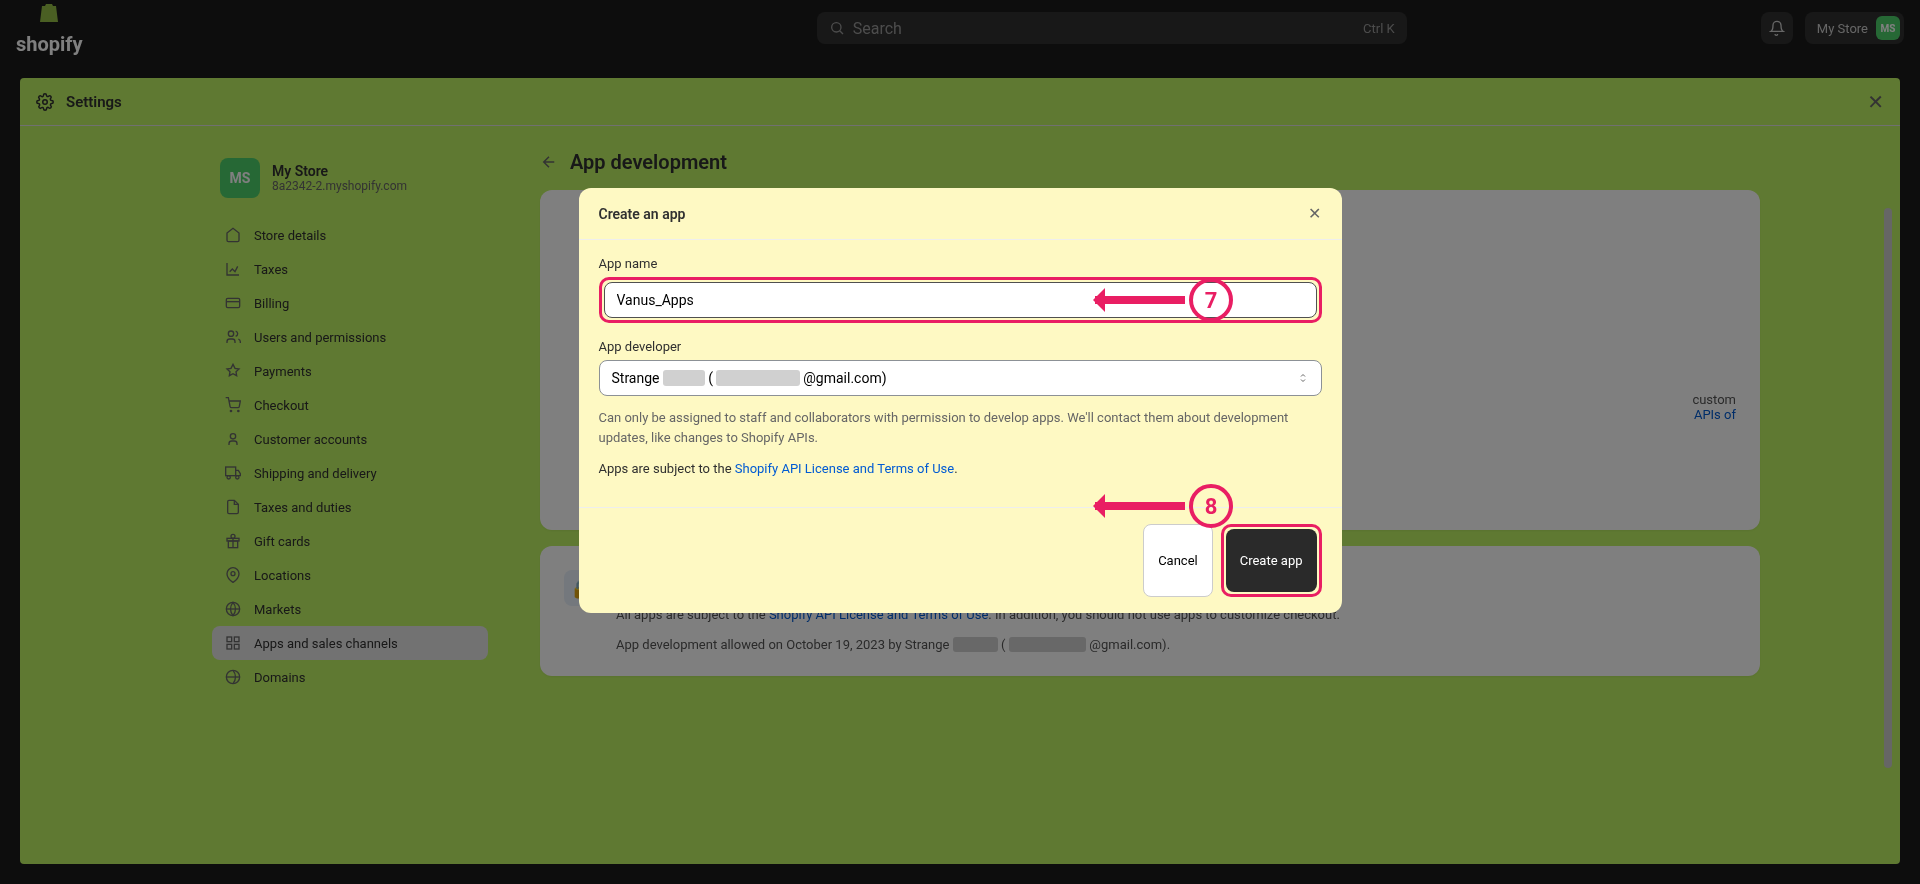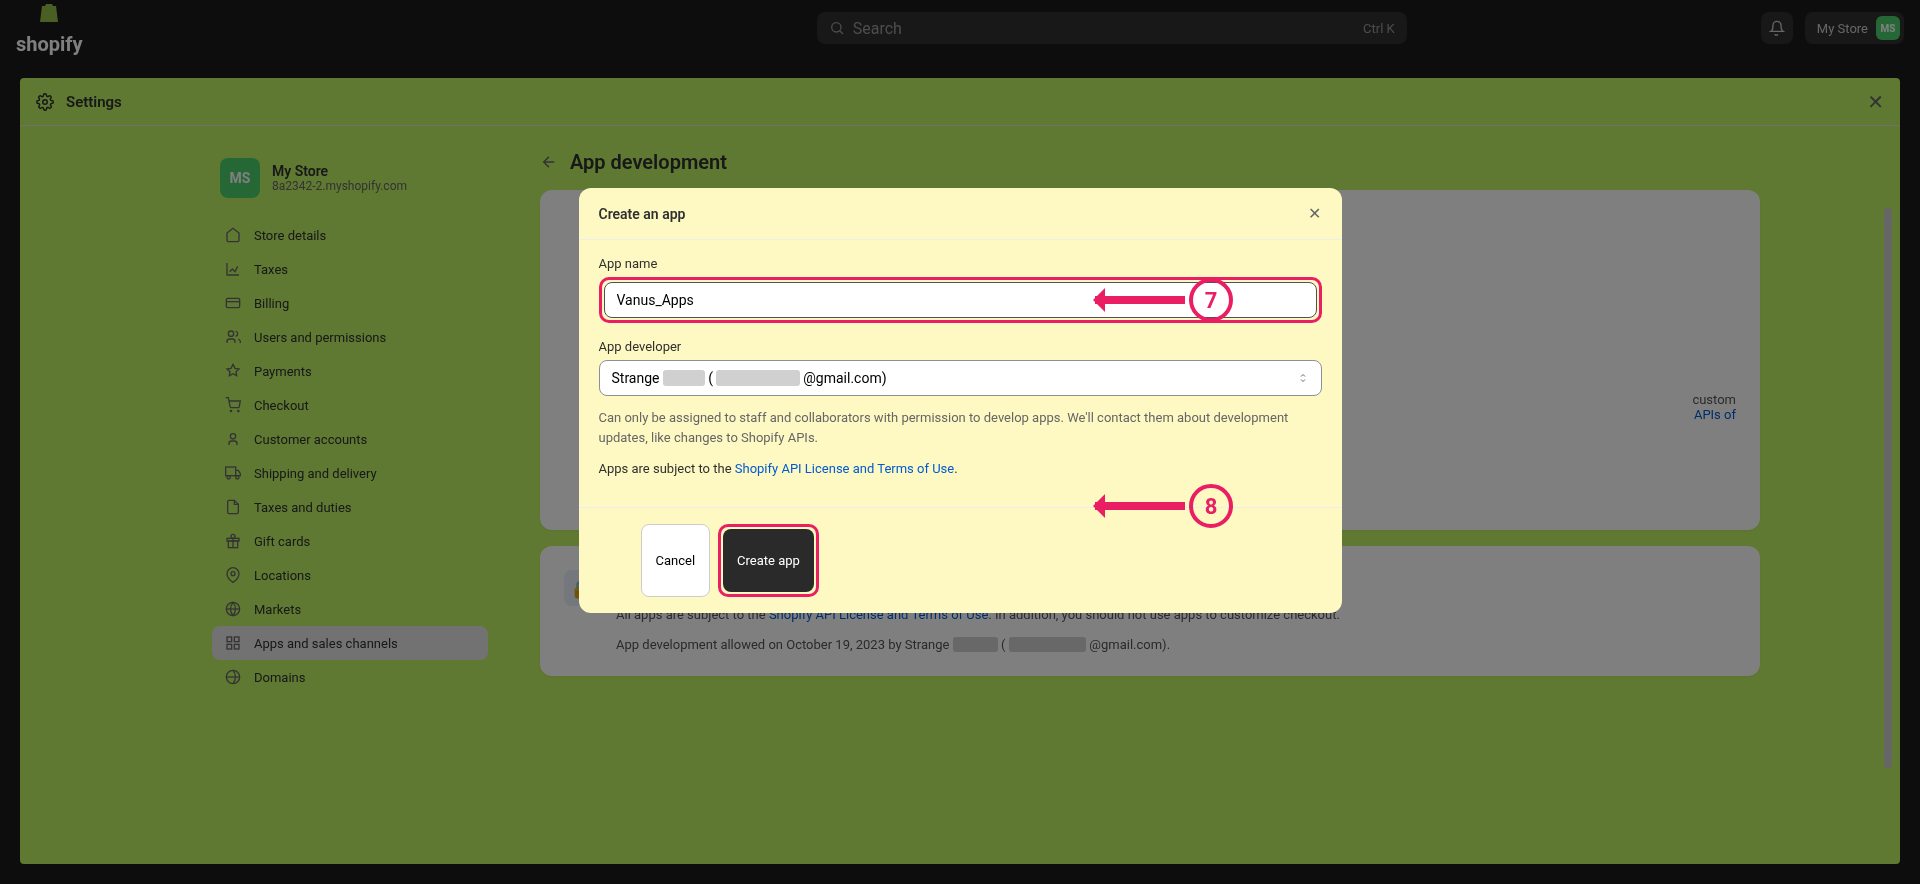--- a/index.html
+++ b/index.html
@@ -53,21 +53,21 @@
     .modal-title { font-size: 14px; font-weight: 600; color: #303030; }
     .modal-close { color: #666; cursor: pointer; }
     .modal-body { padding: 16px 20px; border-top: 1px solid #eee; border-bottom: 1px solid #eee; }
     .field-label { font-size: 13px; color: #303030; margin-bottom: 6px; display: block; }
     .text-input { width: 100%; height: 36px; padding: 0 12px; border: 1px solid #8c9196; border-radius: 8px; font-size: 14px; }
     .input-highlight { border: 3px solid #e91e63; border-radius: 10px; padding: 2px; margin-bottom: 16px; }
     .input-highlight .text-input { border: 1px solid #505050; }
     .select-input { width: 100%; height: 36px; padding: 0 12px; border: 1px solid #8c9196; border-radius: 8px; font-size: 14px; background: #fff; display: flex; align-items: center; justify-content: space-between; margin-bottom: 12px; gap: 37px; }
     .help-text { font-size: 13px; color: #666; line-height: 1.5; margin-bottom: 12px; }
     .link-text { color: #005bd3; text-decoration: none; }
-    .modal-footer { padding: 16px 20px; display: flex; gap: 8px; margin-left: 42px; }
+    .modal-footer { padding: 16px 20px; display: flex; justify-content: flex-end; gap: 8px; margin-left: 42px; }
     .btn-secondary { padding: 8px 14px; border: 1px solid #ccc; background: #fff; border-radius: 8px; font-size: 13px; cursor: pointer; }
     .btn-primary { padding: 24px 14px; background: #2a2a2a; color: #fff; border: none; border-radius: 8px; font-size: 13px; cursor: pointer; }
     .btn-highlight { border: 3px solid #e91e63; border-radius: 10px; padding: 2px; display: inline-block; }
     
     .annotation { position: absolute; display: flex; align-items: center; pointer-events: none; }
     .arrow { width: 90px; height: 8px; background: #e91e63; position: relative; }
     .arrow::before { content: ''; position: absolute; left: -14px; top: -8px; border: 12px solid transparent; border-right-color: #e91e63; }
     .circle-num { width: 44px; height: 44px; border: 4px solid #e91e63; border-radius: 50%; display: flex; align-items: center; justify-content: center; color: #e91e63; font-size: 22px; font-weight: bold; margin-left: 4px; }
     
     .scrollbar { position: absolute; right: 8px; top: 130px; width: 8px; height: 560px; background: #ccc; border-radius: 4px; }

